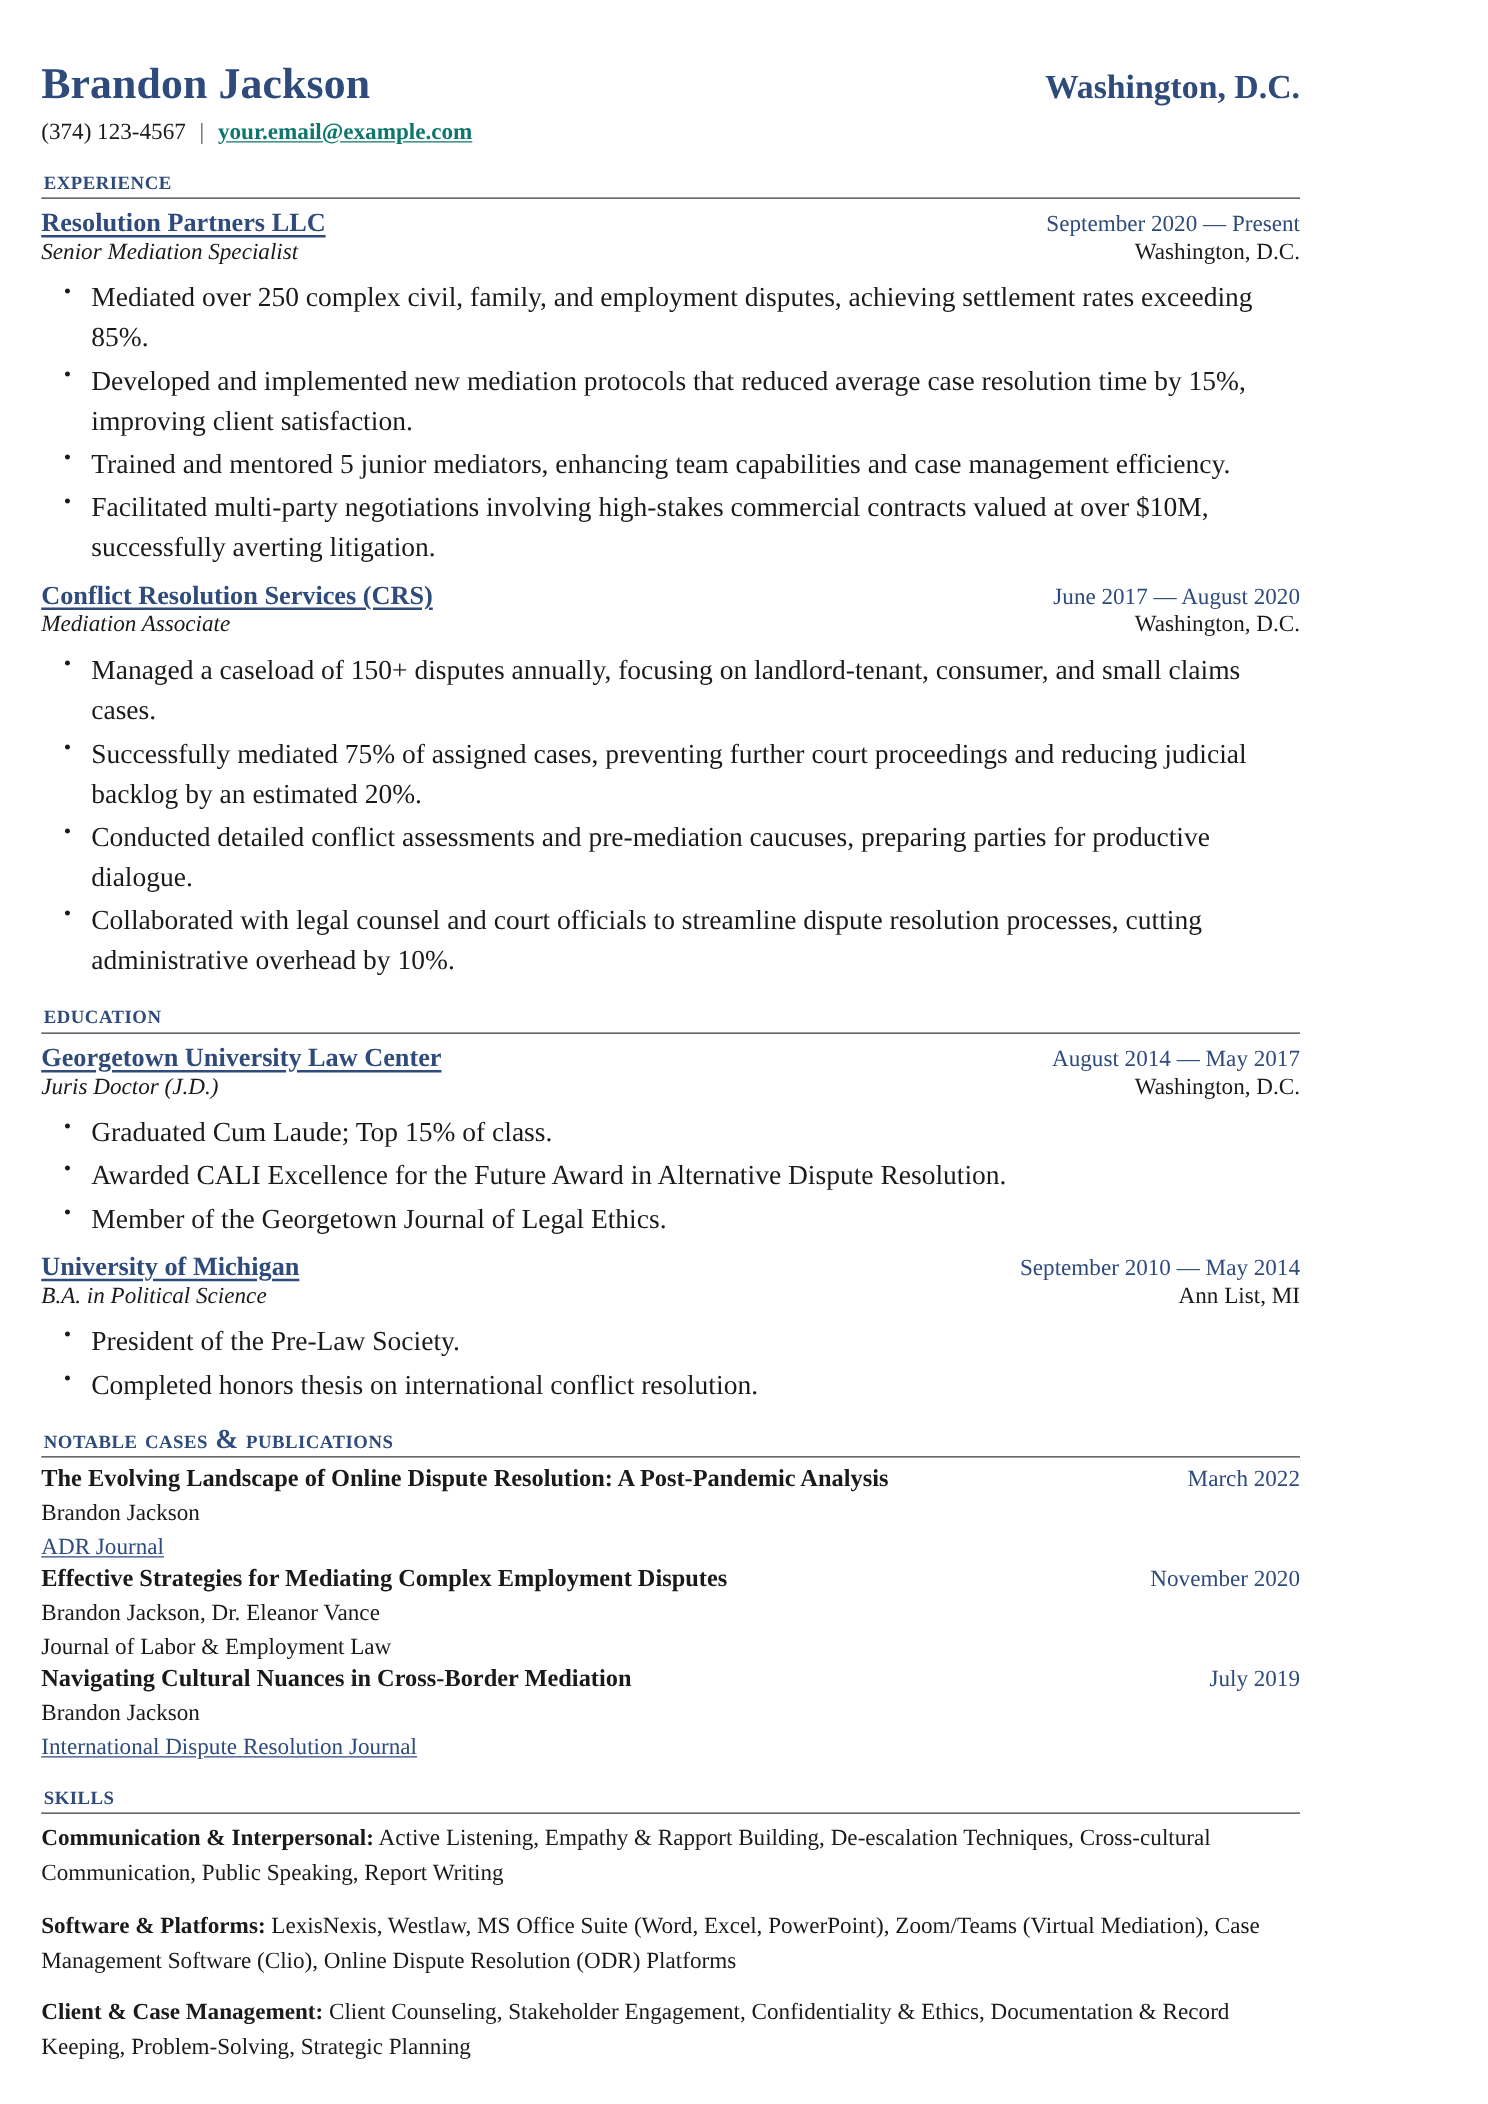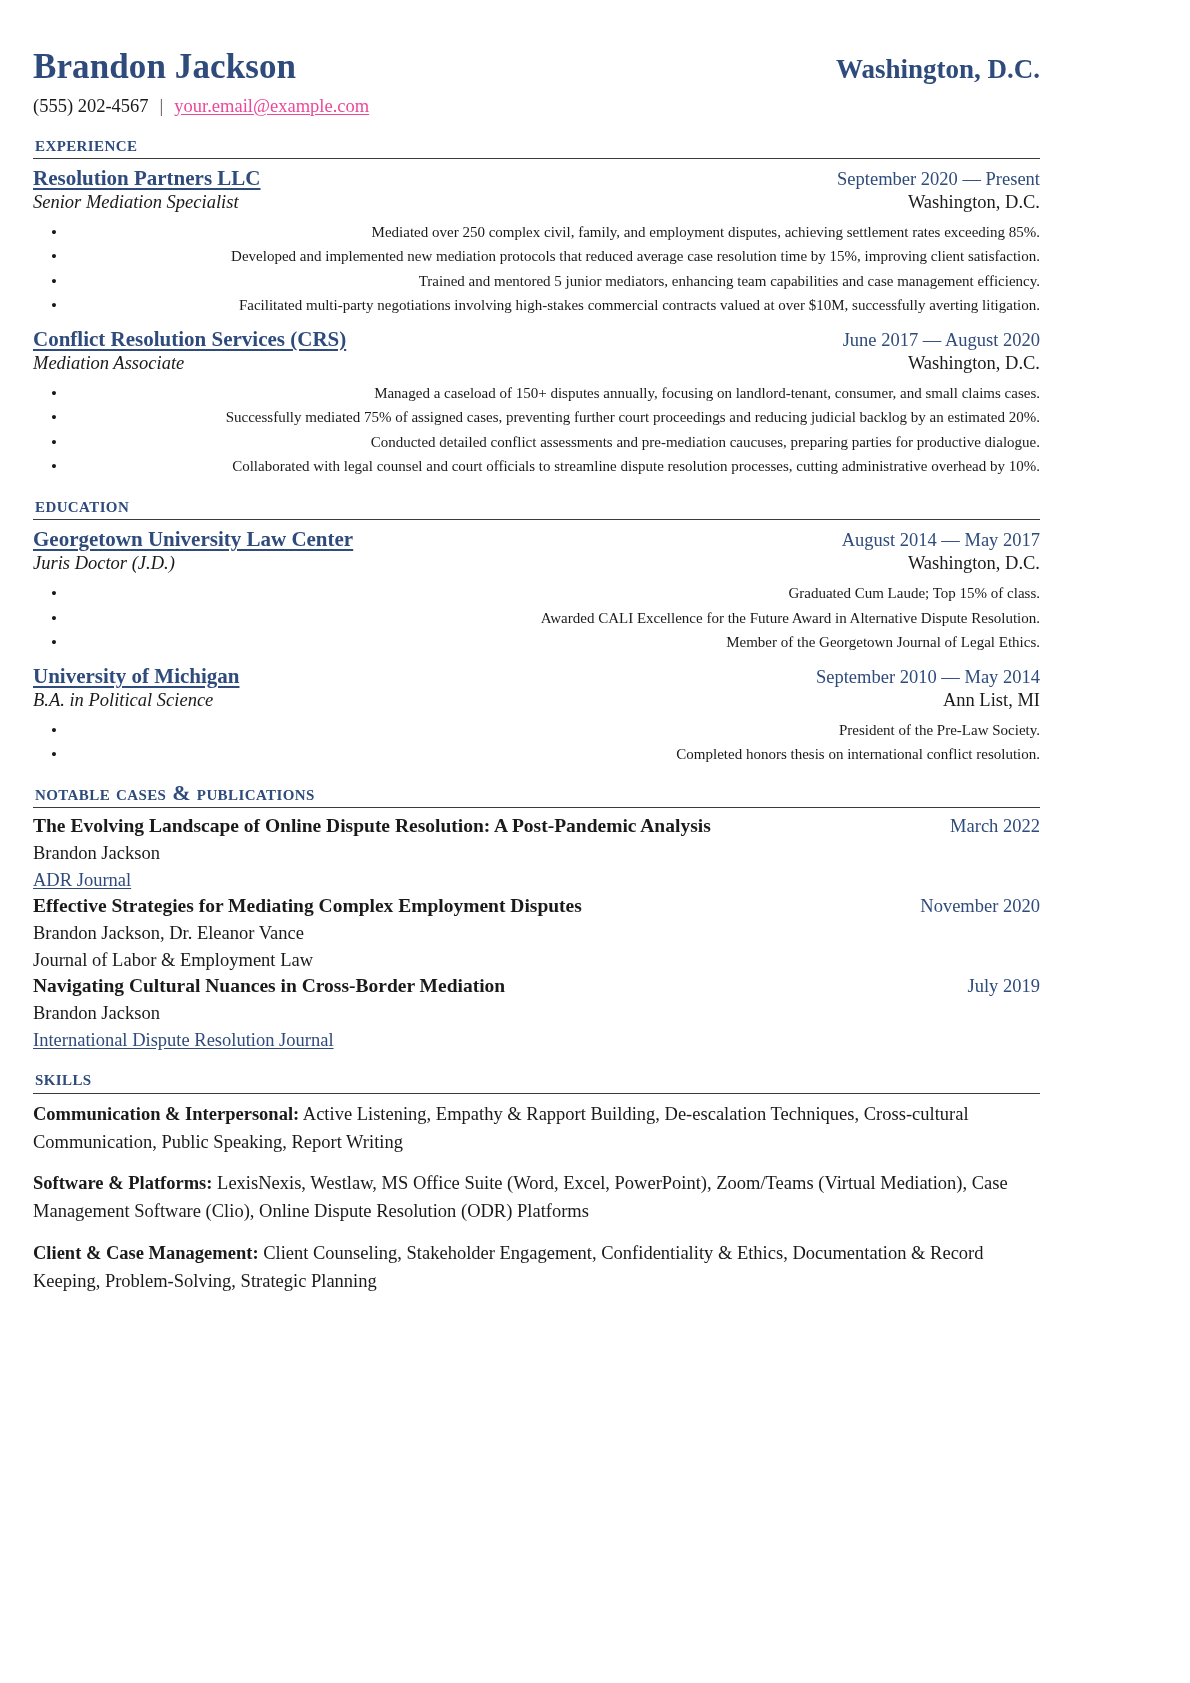--- a/index.html
+++ b/index.html
@@ -46,23 +46,24 @@
     color: #1a1a1a;
     display: flex;
     align-items: baseline;
     gap: 0;
   }
   .contact .sep {
     color: #555;
     padding: 0 11px;
   }
   .contact a, .link {
-    color: #ec4899;
+    color: #0f766e;
     text-decoration: underline;
     text-underline-offset: 2px;
+    font-weight: bold;
   }
 
   
   .section { margin-top: 14px; }
   .section-title {
     font-size: 22px;
     font-weight: bold;
     color: #2e4b7c;
     font-variant: small-caps;
     text-transform: lowercase;
@@ -115,26 +116,26 @@
     margin-top: 1px;
     gap: 16px;
   }
 
   ul.bullets {
     margin: 9px 0 10px 0;
     padding-left: 38px;
     list-style: none;
   }
   ul.bullets li {
-    font-size: 15px;
+    font-size: 22px;
     line-height: 1.46;
     margin-bottom: 2.5px;
     position: relative;
     padding-left: 2px;
-    text-align: right;
+    text-align: left;
   }
   ul.bullets li::before {
     content: "•";
     position: absolute;
     left: -20px;
     top: -1px;
     font-size: 17px;
     color: #1a1a1a;
   }
 
@@ -189,21 +190,21 @@
 </head>
 <body>
 
 <div class="page">
 
   <div class="header">
     <div class="name">Brandon Jackson</div>
     <div class="city">Washington, D.C.</div>
   </div>
   <div class="contact">
-    <span>(555) 202-4567</span>
+    <span>(374) 123-4567</span>
     <span class="sep">|</span>
     <a class="link" href="#">your.email@example.com</a>
   </div>
 
   <div class="section">
     <div class="section-title">Experience</div>
     <div class="rule"></div>
 
     <div class="entry">
       <div class="entry-row">

